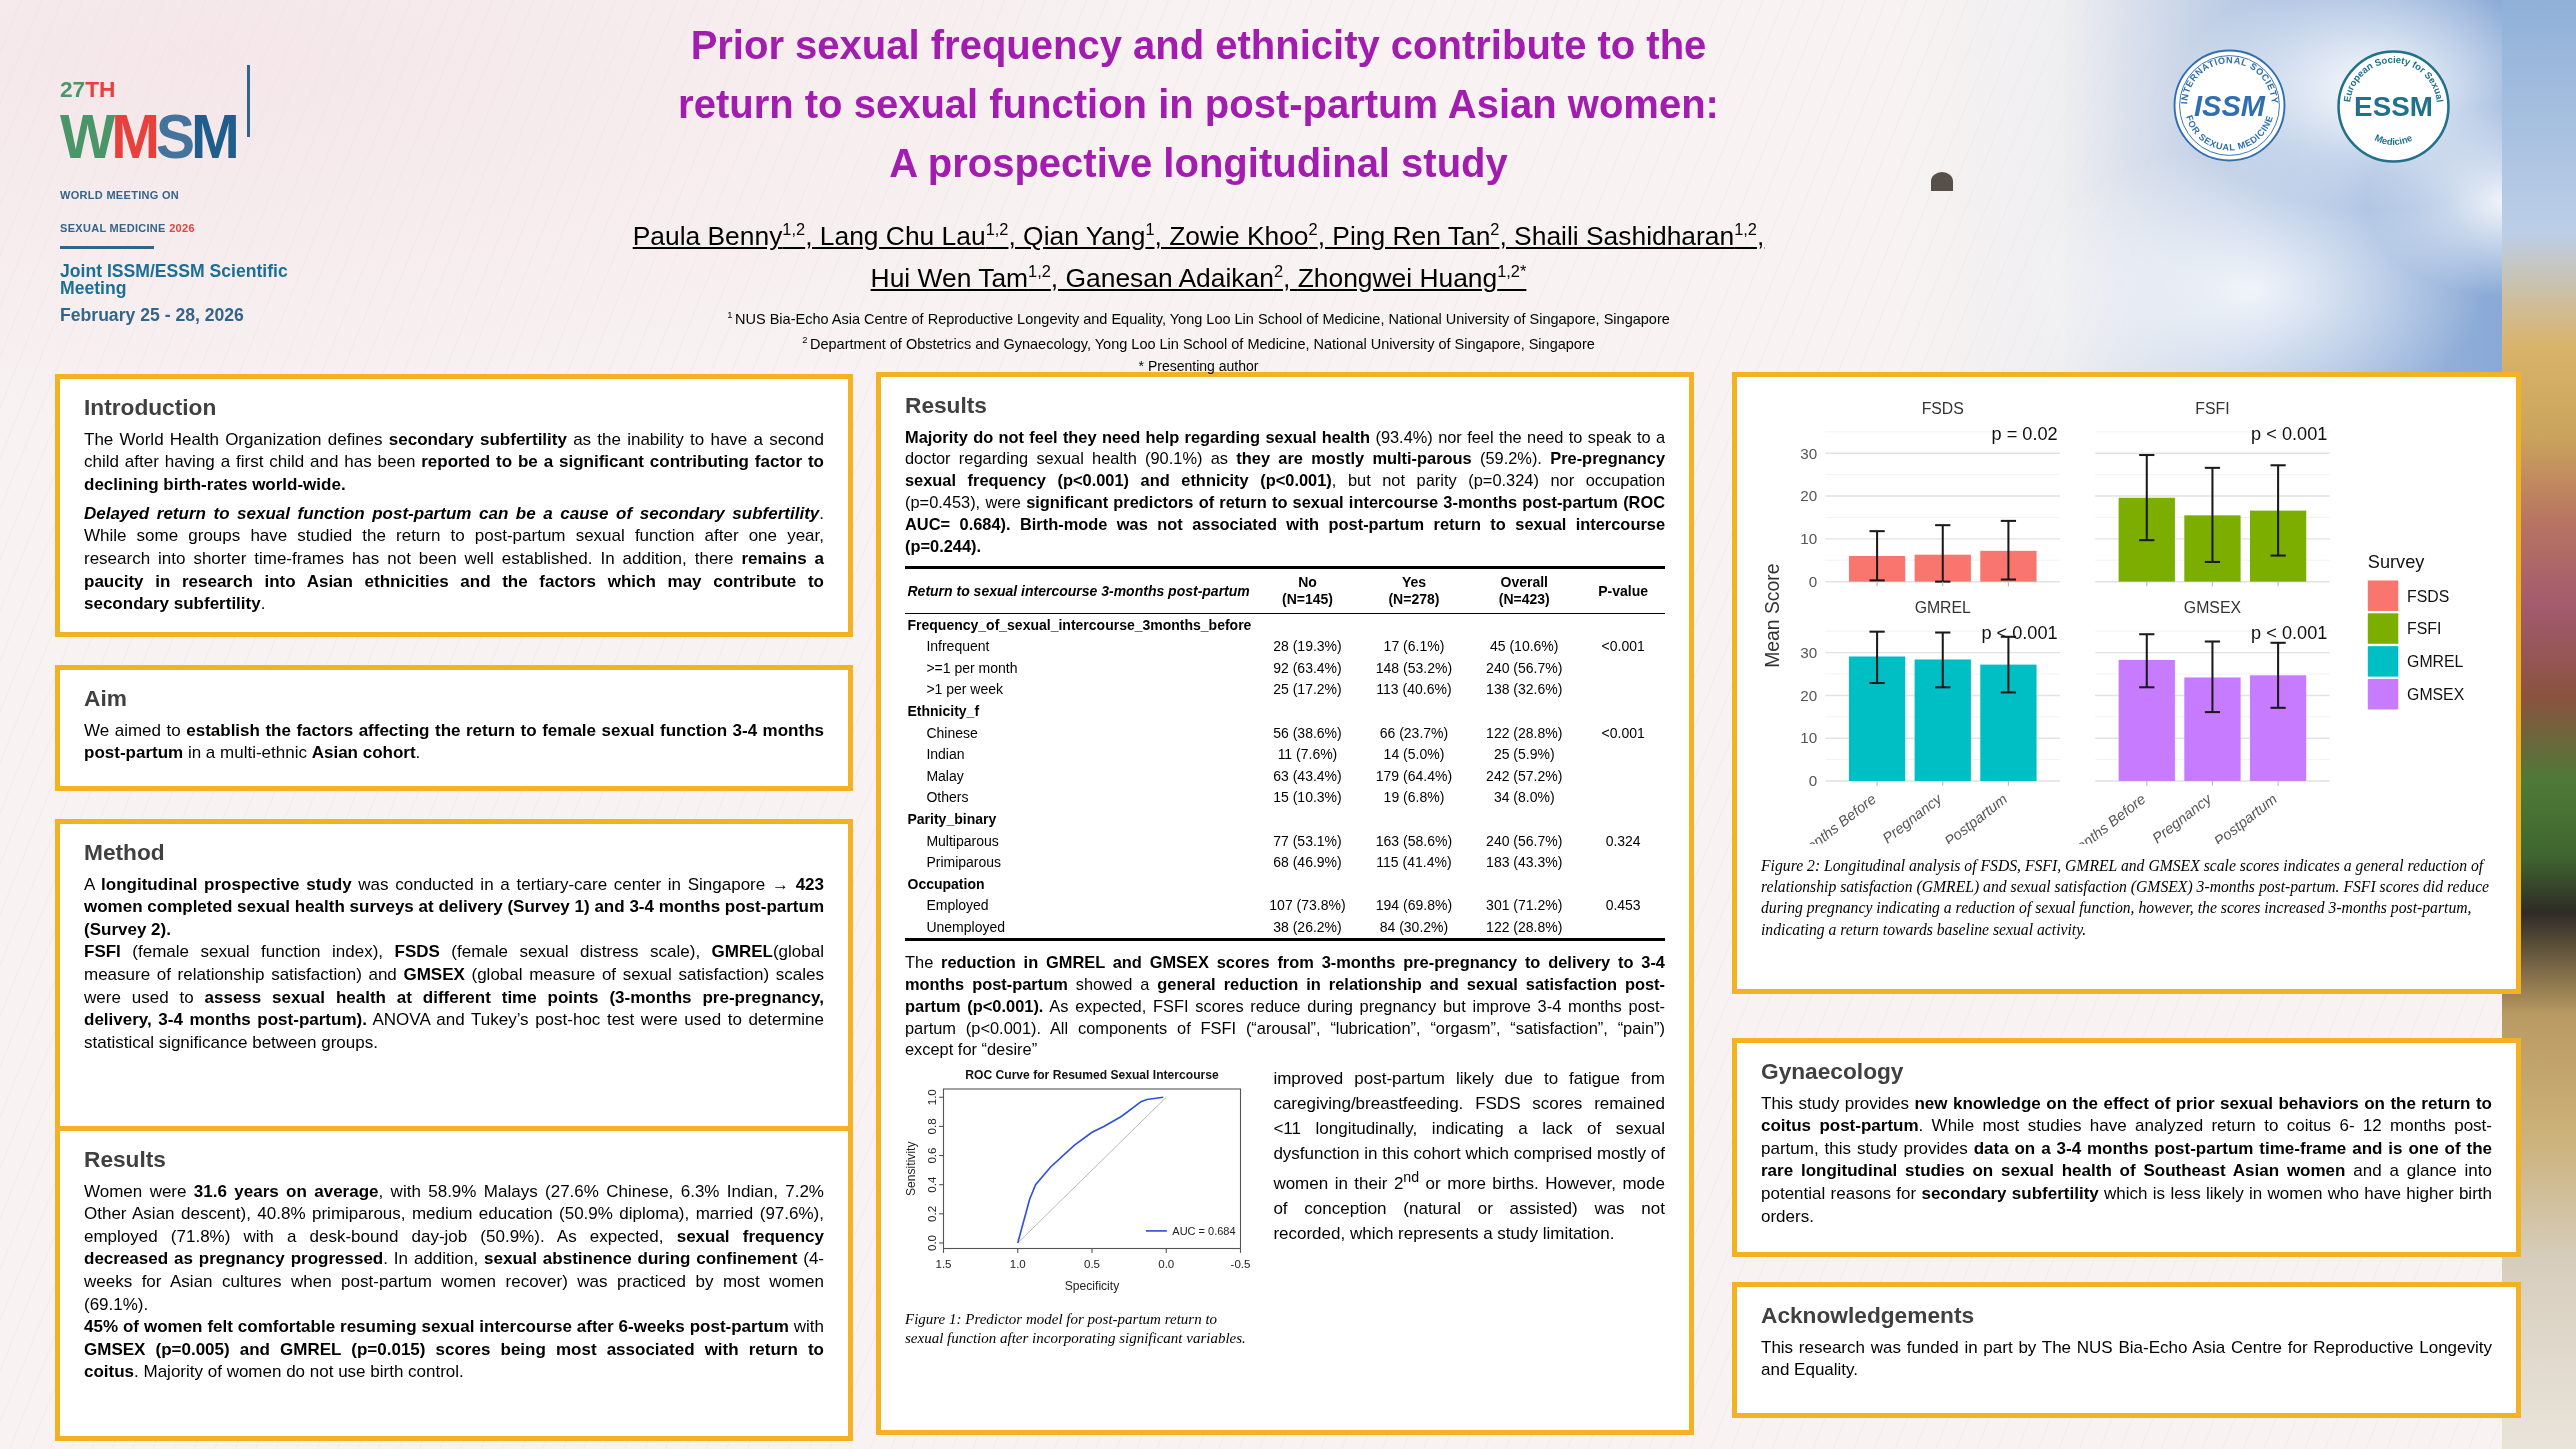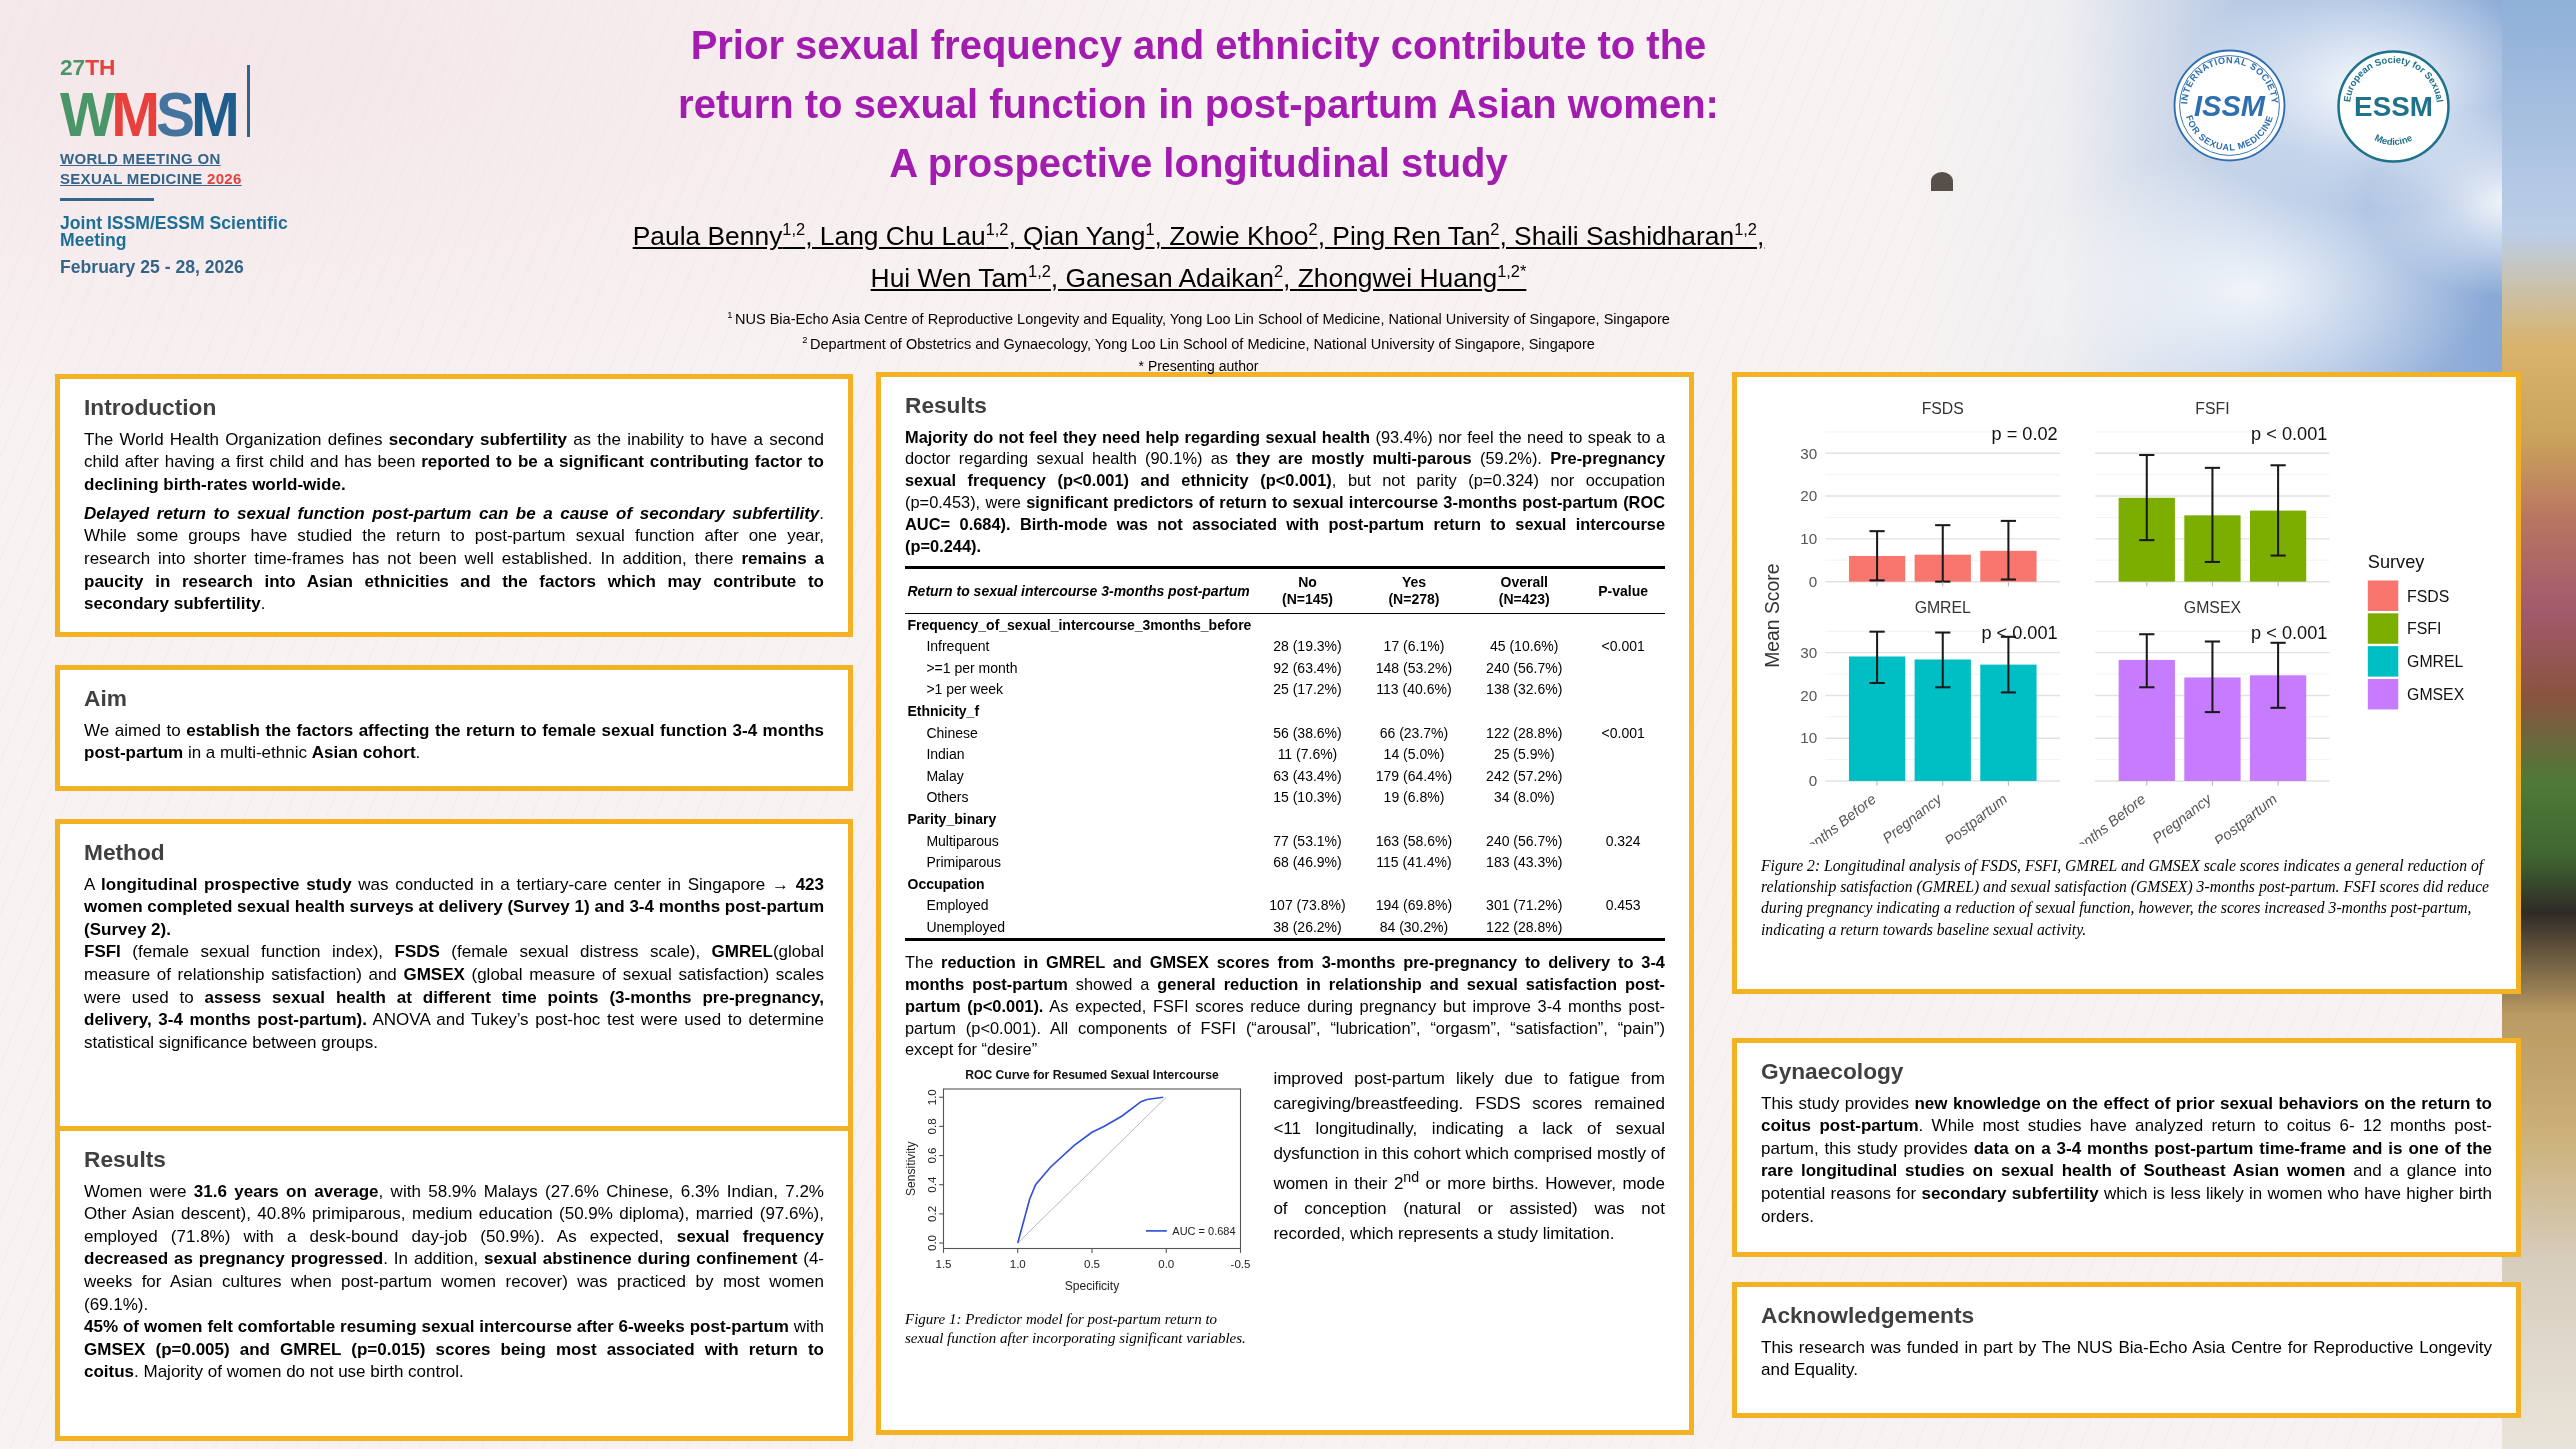--- a/index.html
+++ b/index.html
@@ -22,25 +22,25 @@
         #8fb0d8 0%, #bccee7 16%, #d9b36a 24%, #caa45c 30%, #b87462 36%, #a25a6e 42%,
         #8a5340 48%, #4e7a38 54%, #3f6630 59%, #2f2b27 63%, #b99a62 70%, #cbb077 78%,
         #d7cdbd 87%, #e9e4da 100%);}
   .tower{position:absolute;left:1922px;top:188px;width:40px;height:196px;z-index:0;
      background:linear-gradient(#5a5348 0 10%, #d9cfb6 10% 55%, #cbbf a0 55%, #c9bd9f 100%);
      border-radius:6.3px 6.3px 0 0;}
   .tower::before{content:'';position:absolute;left:8.8px;top:-16.4px;width:22.7px;height:19px;background:#57504a;border-radius:50% 50% 0 0;}
   
   .badge{position:absolute;z-index:2;}
   
-  .logo-block{position:absolute;left:60px;top:56px;width:289px;z-index:2;line-height:1;}
+  .logo-block{position:absolute;left:60px;top:78px;width:289px;z-index:2;line-height:1;}
   .logo-27th{font-size:22.7px;font-weight:bold;letter-spacing:0;}
   .logo-wmsm{font-size:63px;font-weight:bold;letter-spacing:-4.4px;transform:scaleX(0.93);transform-origin:left;margin-top:3.8px;}
   .lg-g{color:#4a9668;} .lg-r{color:#e8403c;} .lg-b1{color:#44739e;} .lg-b2{color:#1f5d8d;}
-  .logo-sub{font-size:15px;font-weight:bold;color:#33658a;margin-top:5px;letter-spacing:0.3px;text-decoration:underline;}
+  .logo-sub{font-size:11px;font-weight:bold;color:#33658a;margin-top:22px;letter-spacing:0.3px;}
   .logo-line{width:94px;height:2.5px;background:#33658a;margin:12.6px 0 14px 0;}
   .logo-meeting{font-size:17.6px;font-weight:bold;color:#1b6f96;margin-top:5px;}
   .logo-dates{font-size:17.6px;font-weight:bold;color:#33658a;margin-top:8.8px;}
   .logo-divider{position:absolute;left:247px;top:65px;width:2.5px;height:72px;background:#33658a;z-index:2;}
   
   .title-block{position:absolute;left:459px;top:16.4px;width:1479px;text-align:center;z-index:2;}
   .main-title{font-size:40px;font-weight:bold;line-height:59px;color:#a21caf;}
   .authors{font-size:26.4px;line-height:35px;margin-top:19px;text-decoration:underline;}
   .authors sup{font-size:16.4px;}
   .affil{font-size:14.5px;line-height:21px;margin-top:7.6px;}

